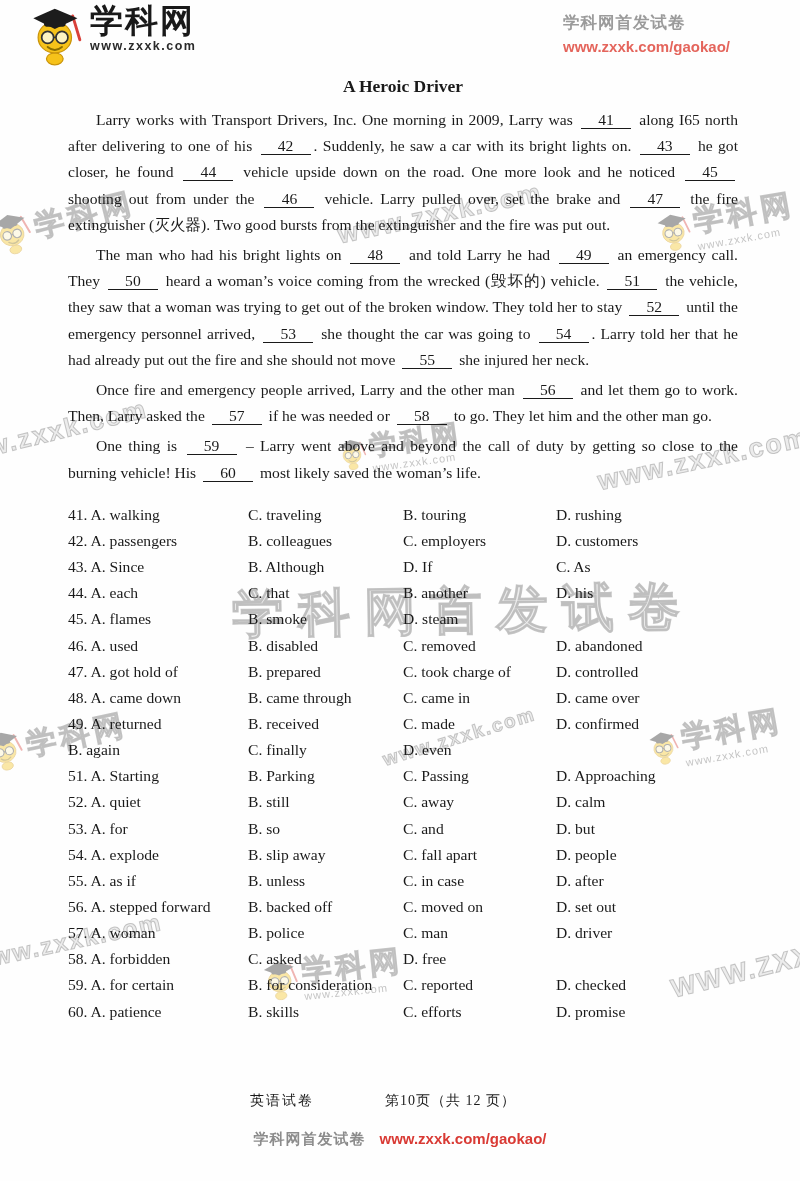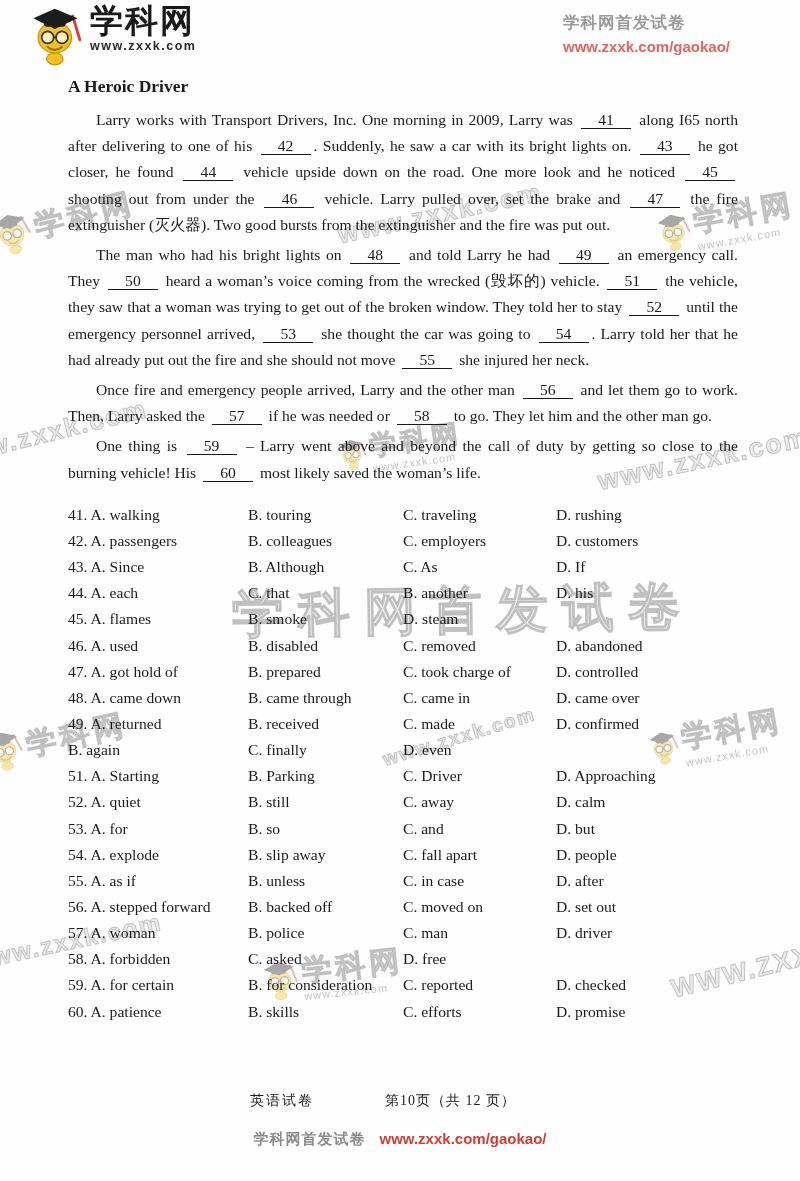--- a/index.html
+++ b/index.html
@@ -13,21 +13,21 @@
   .brand-name{font-family:"Liberation Sans","DejaVu Sans",sans-serif;font-weight:bold;
               font-size:33px;line-height:34px;letter-spacing:2px;color:#191919;}
   .brand-url{font-family:"Liberation Sans","DejaVu Sans",sans-serif;font-weight:bold;
              font-size:12.5px;letter-spacing:1.5px;color:#2a2a2a;margin-top:1px;}
   .stamp{position:absolute;left:563px;top:12px;font-family:"Liberation Sans","DejaVu Sans",sans-serif;}
   .stamp-label{font-size:16.5px;font-weight:bold;color:#9b9b9b;letter-spacing:1px;}
   .stamp-url{font-size:15px;font-weight:bold;color:#e4655c;margin-top:4px;}
 
   
   .content{position:absolute;left:68px;top:74px;width:670px;z-index:2;}
-  .title{text-align:left;font-weight:bold;font-size:17.5px;margin:2px 0 10px 0;}
+  .title{text-align:center;font-weight:bold;font-size:17.5px;margin:2px 0 10px 0;}
   .para{margin:0 0 4px 0;font-size:15.6px;line-height:26.2px;text-align:justify;text-indent:28px;}
   .blank{display:inline-block;min-width:44px;text-align:center;border-bottom:1.3px solid #1a1a1a;
          line-height:16px;padding:0 3px;margin:0 3px;text-indent:0;}
 
   
   .options{margin-top:16px;}
   .opt-row{display:grid;grid-template-columns:180px 155px 153px 1fr;height:26.15px;
            font-size:15.6px;line-height:26.15px;white-space:nowrap;}
 
   
@@ -204,35 +204,35 @@
     <div class="title">A Heroic Driver</div>
     <div>
         <p class="para"><span>Larry works with Transport Drivers, Inc. One morning in 2009, Larry was </span><span class="blank">41</span><span> along I65 north after delivering to one of his </span><span class="blank">42</span><span>. Suddenly, he saw a car with its bright lights on. </span><span class="blank">43</span><span> he got closer, he found </span><span class="blank">44</span><span> vehicle upside down on the road. One more look and he noticed </span><span class="blank">45</span><span> shooting out from under the </span><span class="blank">46</span><span> vehicle. Larry pulled over, set the brake and </span><span class="blank">47</span><span> the fire extinguisher (灭火器). Two good bursts from the extinguisher and the fire was put out.</span></p>
         <p class="para"><span>The man who had his bright lights on </span><span class="blank">48</span><span> and told Larry he had </span><span class="blank">49</span><span> an emergency call. They </span><span class="blank">50</span><span> heard a woman’s voice coming from the wrecked (毁坏的) vehicle. </span><span class="blank">51</span><span> the vehicle, they saw that a woman was trying to get out of the broken window. They told her to stay </span><span class="blank">52</span><span> until the emergency personnel arrived, </span><span class="blank">53</span><span> she thought the car was going to </span><span class="blank">54</span><span>. Larry told her that he had already put out the fire and she should not move </span><span class="blank">55</span><span> she injured her neck.</span></p>
         <p class="para"><span>Once fire and emergency people arrived, Larry and the other man </span><span class="blank">56</span><span> and let them go to work. Then, Larry asked the </span><span class="blank">57</span><span> if he was needed or </span><span class="blank">58</span><span> to go. They let him and the other man go.</span></p>
         <p class="para"><span>One thing is </span><span class="blank">59</span><span> – Larry went above and beyond the call of duty by getting so close to the burning vehicle! His </span><span class="blank">60</span><span> most likely saved the woman’s life.</span></p>
       </div>
     <div class="options">
         <div class="opt-row">
           <div class="opt-cell">41. A. walking</div>
+          <div class="opt-cell">C. traveling</div>
           <div class="opt-cell">B. touring</div>
-          <div class="opt-cell">C. traveling</div>
           <div class="opt-cell">D. rushing</div>
         </div>
         <div class="opt-row">
           <div class="opt-cell">42. A. passengers</div>
           <div class="opt-cell">B. colleagues</div>
           <div class="opt-cell">C. employers</div>
           <div class="opt-cell">D. customers</div>
         </div>
         <div class="opt-row">
           <div class="opt-cell">43. A. Since</div>
           <div class="opt-cell">B. Although</div>
+          <div class="opt-cell">D. If</div>
           <div class="opt-cell">C. As</div>
-          <div class="opt-cell">D. If</div>
         </div>
         <div class="opt-row">
           <div class="opt-cell">44. A. each</div>
           <div class="opt-cell">C. that</div>
           <div class="opt-cell">B. another</div>
           <div class="opt-cell">D. his</div>
         </div>
         <div class="opt-row">
           <div class="opt-cell">45. A. flames</div>
           <div class="opt-cell">B. smoke</div>
@@ -263,21 +263,21 @@
           <div class="opt-cell">D. confirmed</div>
         </div>
         <div class="opt-row">
           <div class="opt-cell">B. again</div>
           <div class="opt-cell">C. finally</div>
           <div class="opt-cell">D. even</div>
         </div>
         <div class="opt-row">
           <div class="opt-cell">51. A. Starting</div>
           <div class="opt-cell">B. Parking</div>
-          <div class="opt-cell">C. Driver</div>
+          <div class="opt-cell">C. Passing</div>
           <div class="opt-cell">D. Approaching</div>
         </div>
         <div class="opt-row">
           <div class="opt-cell">52. A. quiet</div>
           <div class="opt-cell">B. still</div>
           <div class="opt-cell">C. away</div>
           <div class="opt-cell">D. calm</div>
         </div>
         <div class="opt-row">
           <div class="opt-cell">53. A. for</div>

